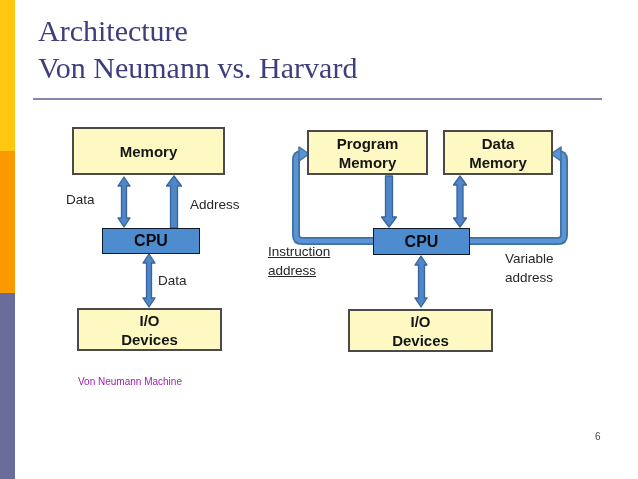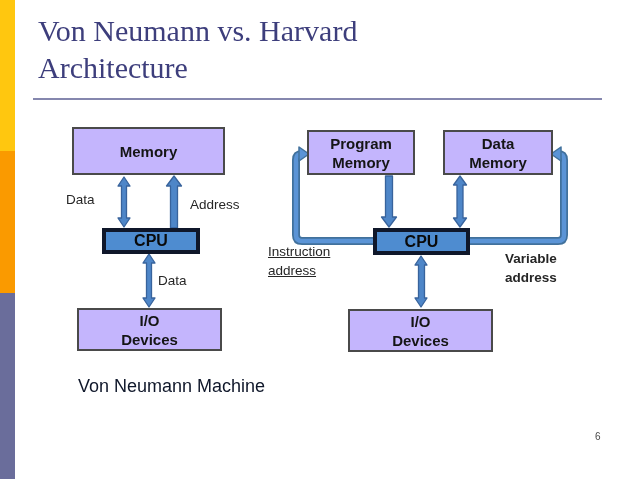--- a/index.html
+++ b/index.html
@@ -14,64 +14,64 @@
   .seg-purple{top:293px;height:186px;background:#6a6d9b;}
   
   .title{
     position:absolute;left:38px;top:12px;width:560px;
     font-family:"Liberation Serif",serif;font-size:30px;line-height:37px;
     color:#3d3e7c;font-weight:400;
   }
   .divider{position:absolute;left:33px;top:98px;width:569px;height:2px;background:#8587ae;}
   
   .dbox{
-    position:absolute;box-sizing:border-box;border:2px solid #4a4a4a;background:#c4b5fd;
+    position:absolute;box-sizing:border-box;border:2px solid #4a4a4a;background:#fef9c3;
     display:flex;flex-direction:column;align-items:center;justify-content:center;
     font-weight:bold;font-size:15px;line-height:19px;color:#151515;text-align:center;
   }
   .cpu{
-    background:#4e8cd0;border:4px solid #0f172a;font-size:16px;line-height:16px;color:#0a0a0a;
+    background:#4e8cd0;border:1px solid #0f172a;font-size:16px;line-height:16px;color:#0a0a0a;
   }
   .vn-memory{left:72px;top:127px;width:153px;height:48px;}
   .vn-cpu{left:102px;top:228px;width:98px;height:26px;}
   .vn-io{left:77px;top:308px;width:145px;height:43px;}
-  .h-pm{left:307px;top:130px;width:108px;height:45px;}
+  .h-pm{left:307px;top:130px;width:121px;height:45px;}
   .h-dm{left:443px;top:130px;width:110px;height:45px;}
   .h-cpu{left:373px;top:228px;width:97px;height:27px;}
   .h-io{left:348px;top:309px;width:145px;height:43px;}
   
   .lbl{position:absolute;font-size:13.5px;line-height:19px;color:#262626;white-space:nowrap;}
   .vn-lbl-data-top{left:66px;top:190px;}
   .vn-lbl-address{left:190px;top:195px;}
   .vn-lbl-data-bottom{left:158px;top:271px;}
   .h-lbl-instruction{left:268px;top:242px;text-decoration:underline;}
-  .h-lbl-variable{left:505px;top:249px;font-weight:bold;}
-  .caption{position:absolute;font-size:18px;color:#0f172a;white-space:nowrap;}
+  .h-lbl-variable{left:505px;top:249px;}
+  .caption{position:absolute;font-size:10px;color:#a21caf;white-space:nowrap;}
   .vn-caption{left:78px;top:376px;}
   .h-caption{left:358px;top:376px;}
   
   .arrow-layer{position:absolute;left:0;top:0;width:638px;height:479px;pointer-events:none;}
   .block-arrow{fill:#4e86c8;stroke:#38639c;stroke-width:1.3;stroke-linejoin:round;}
   .elbow-outer{fill:none;stroke:#41719c;stroke-width:8;}
   .elbow-inner{fill:none;stroke:#5b94d6;stroke-width:4.5;}
   .elbow-head{fill:#5b94d6;stroke:#41719c;stroke-width:1.5;stroke-linejoin:round;}
   .page-number{position:absolute;left:595px;top:431px;font-size:10px;color:#4a4a4a;}
 </style>
 </head>
 <body>
 
 <div class="slide">
 
   <div class="sidebar-seg seg-yellow"></div>
   <div class="sidebar-seg seg-orange"></div>
   <div class="sidebar-seg seg-purple"></div>
 
   <div class="title">
+    <div>Architecture</div>
     <div>Von Neumann vs. Harvard</div>
-    <div>Architecture</div>
   </div>
   <div class="divider"></div>
 
   <svg class="arrow-layer" viewBox="0 0 638 479" xmlns="http://www.w3.org/2000/svg">
 
     <g>
       <polygon class="block-arrow" points="124,177 118,186 121.5,186 121.5,218 118,218 124,227 130,218 126.5,218 126.5,186 130,186"></polygon>
     </g>
 
     <g>

